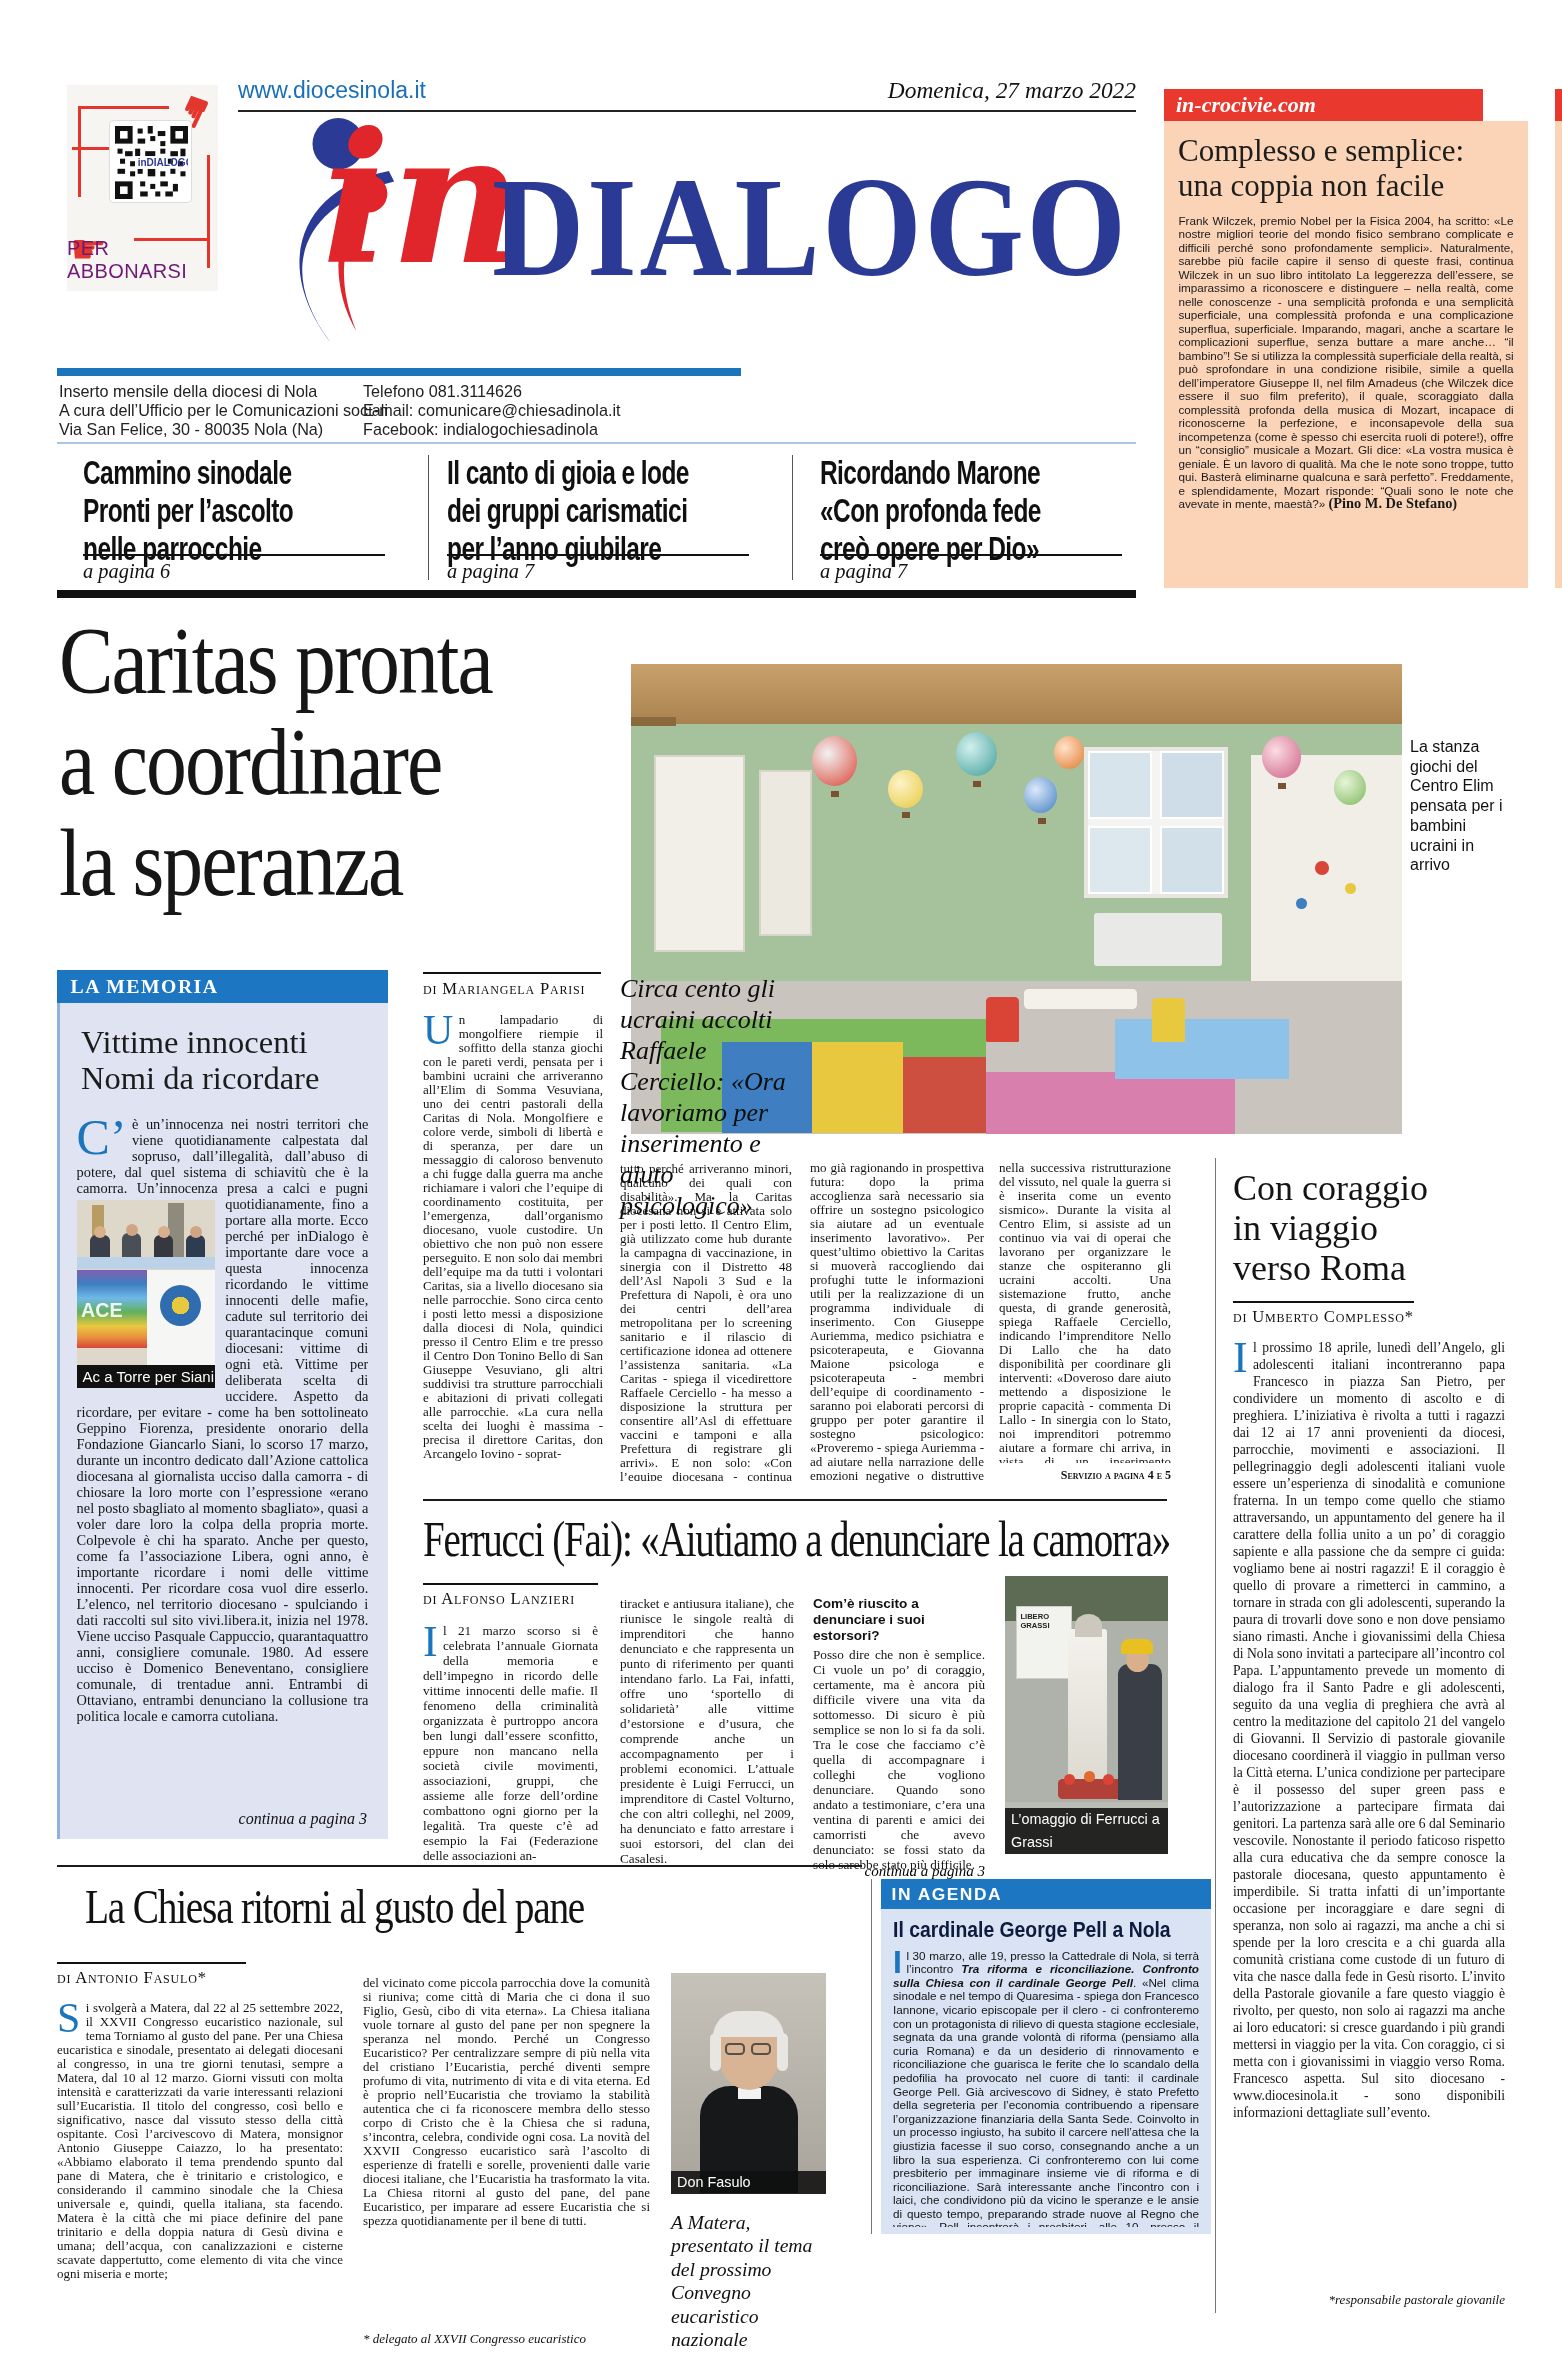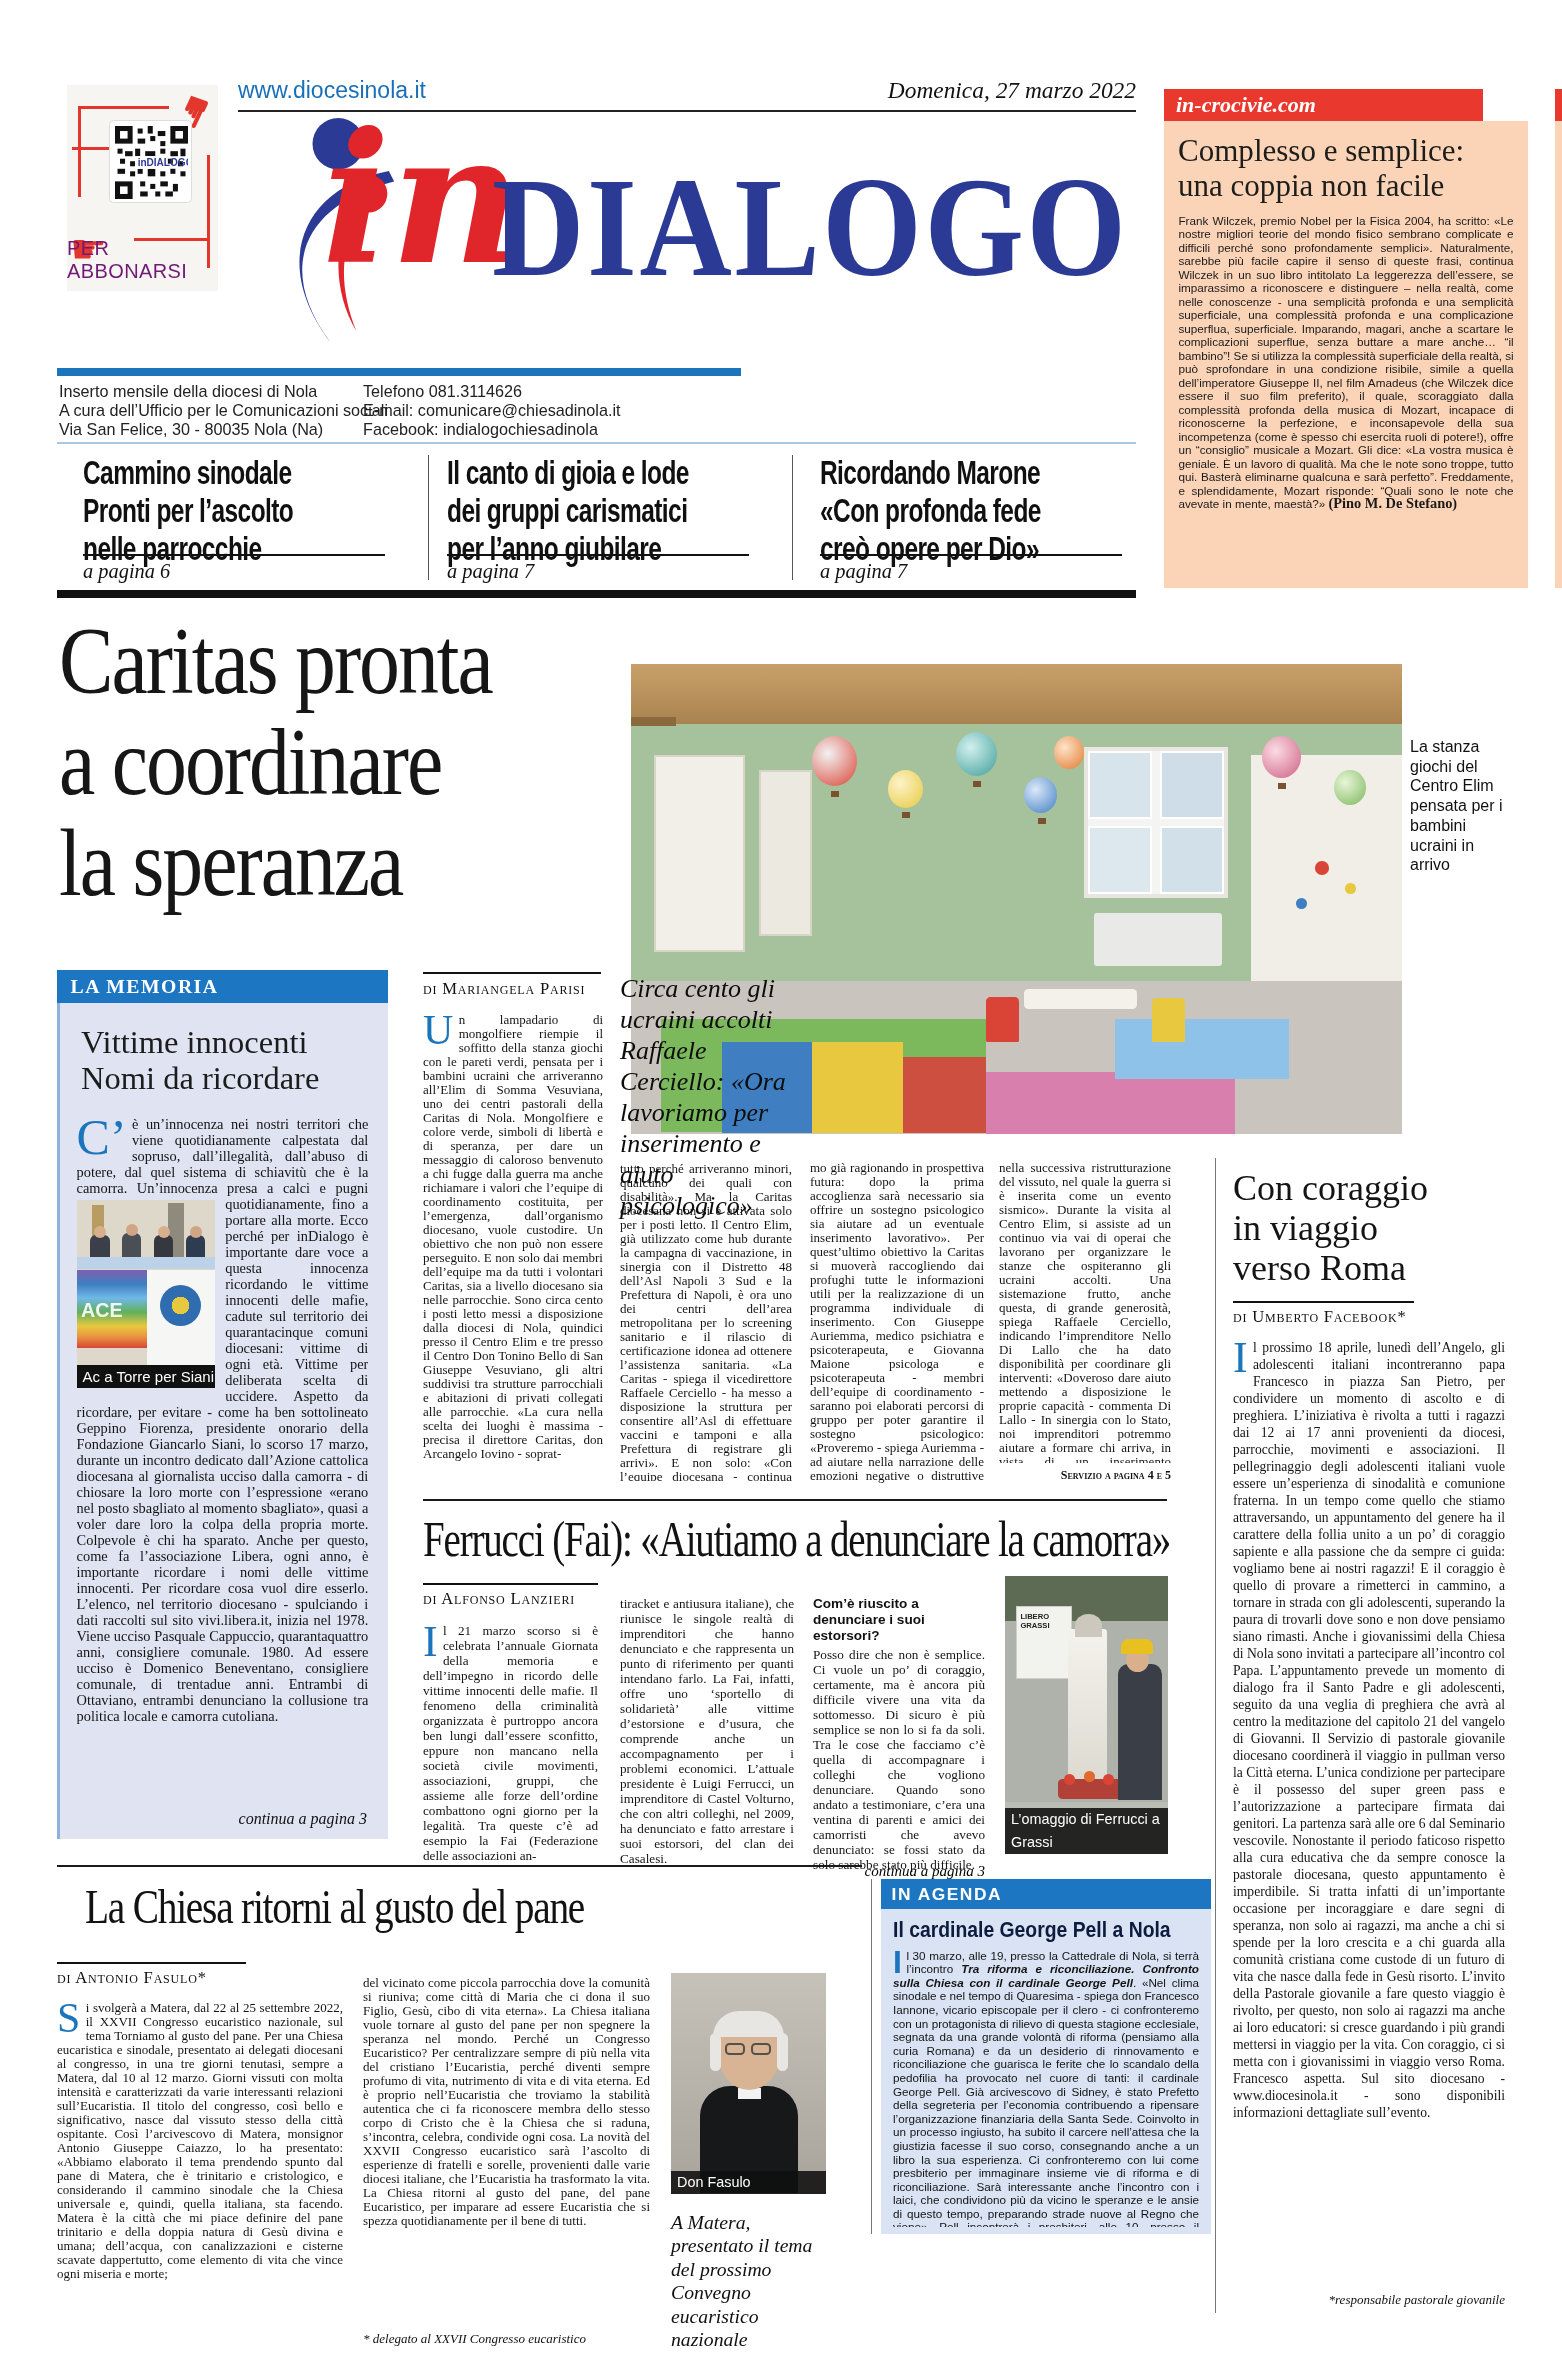--- a/index.html
+++ b/index.html
@@ -356,21 +356,21 @@
   <div class="abs bodytext lead-col" style="left:999px;top:1161px;width:172px;height:302px;overflow:hidden;">nella successiva ristrutturazione del vissuto, nel quale la guerra si è inserita come un evento sismico». Durante la visita al Centro Elim, si assiste ad un continuo via vai di operai che lavorano per organizzare le stanze che ospiteranno gli ucraini accolti. Una sistemazione frutto, anche questa, di grande generosità, spiega Raffaele Cerciello, indicando l’imprenditore Nello Di Lallo che ha dato disponibilità per coordinare gli interventi: «Doveroso dare aiuto mettendo a disposizione le proprie capacità - commenta Di Lallo - In sinergia con lo Stato, noi imprenditori potremmo aiutare a formare chi arriva, in vista di un inserimento lavorativo».</div>
   <div class="abs servizio" style="left:999px;top:1468px;width:172px;">Servizio a pagina 4 e 5</div>
 
   <div class="abs vrule" style="left:1215px;top:1158px;height:1155px;"></div>
   <div class="abs roma-hl">
     <div>Con coraggio</div>
     <div>in viaggio</div>
     <div>verso Roma</div>
   </div>
   <div class="abs byline-rule" style="left:1233px;top:1301px;width:181px;"></div>
-  <div class="abs byline" style="left:1233px;top:1307px;">di Umberto Facebook*</div>
+  <div class="abs byline" style="left:1233px;top:1307px;">di Umberto Complesso*</div>
   <div class="abs bodytext roma-body">
     <span class="dropcap" style="font-size:44px;">I</span><span>l prossimo 18 aprile, lunedì dell’Angelo, gli adolescenti italiani incontreranno papa Francesco in piazza San Pietro, per condividere un momento di ascolto e di preghiera. L’iniziativa è rivolta a tutti i ragazzi dai 12 ai 17 anni provenienti da diocesi, parrocchie, movimenti e associazioni. Il pellegrinaggio degli adolescenti italiani vuole essere un’esperienza di sinodalità e comunione fraterna. In un tempo come quello che stiamo attraversando, un appuntamento del genere ha il carattere della follia unito a un po’ di coraggio sapiente e alla passione che da sempre ci guida: vogliamo bene ai nostri ragazzi! E il coraggio è quello di provare a rimetterci in cammino, a tornare in strada con gli adolescenti, superando la paura di trovarli dove sono e non dove pensiamo siano rimasti. Anche i giovanissimi della Chiesa di Nola sono invitati a partecipare all’incontro col Papa. L’appuntamento prevede un momento di dialogo fra il Santo Padre e gli adolescenti, seguito da una veglia di preghiera che avrà al centro la meditazione del capitolo 21 del vangelo di Giovanni. Il Servizio di pastorale giovanile diocesano coordinerà il viaggio in pullman verso la Città eterna. L’unica condizione per partecipare è il possesso del super green pass e l’autorizzazione a partecipare firmata dai genitori. La partenza sarà alle ore 6 dal Seminario vescovile. Nonostante il periodo faticoso rispetto alla cura educativa che da sempre conosce la pastorale diocesana, questo appuntamento è imperdibile. Si tratta infatti di un’importante occasione per incoraggiare e dare segni di speranza, non solo ai ragazzi, ma anche a chi si spende per la loro crescita e a chi guarda alla comunità cristiana come custode di un futuro di vita che nasce dalla fede in Gesù risorto. L’invito della Pastorale giovanile a fare questo viaggio è rivolto, per questo, non solo ai ragazzi ma anche ai loro educatori: si cresce guardando i più grandi mettersi in viaggio per la vita. Con coraggio, ci si metta con i giovanissimi in viaggio verso Roma. Francesco aspetta. Sul sito diocesano - www.diocesinola.it - sono disponibili informazioni dettagliate sull’evento.</span>
   </div>
   <div class="abs footnote" style="left:1233px;top:2292px;width:272px;text-align:right;">*responsabile pastorale giovanile</div>
 
   <div class="abs fer-hrule"></div>
   <div class="abs fer-hl">Ferrucci (Fai): «Aiutiamo a denunciare la camorra»</div>
   <div class="abs byline-rule" style="left:423px;top:1583px;width:175px;"></div>
   <div class="abs byline" style="left:423px;top:1589px;text-align:right;">di Alfonso Lanzieri</div>
   <div class="abs bodytext fer-col" style="left:423px;top:1623px;width:175px;height:257px;overflow:hidden;">

